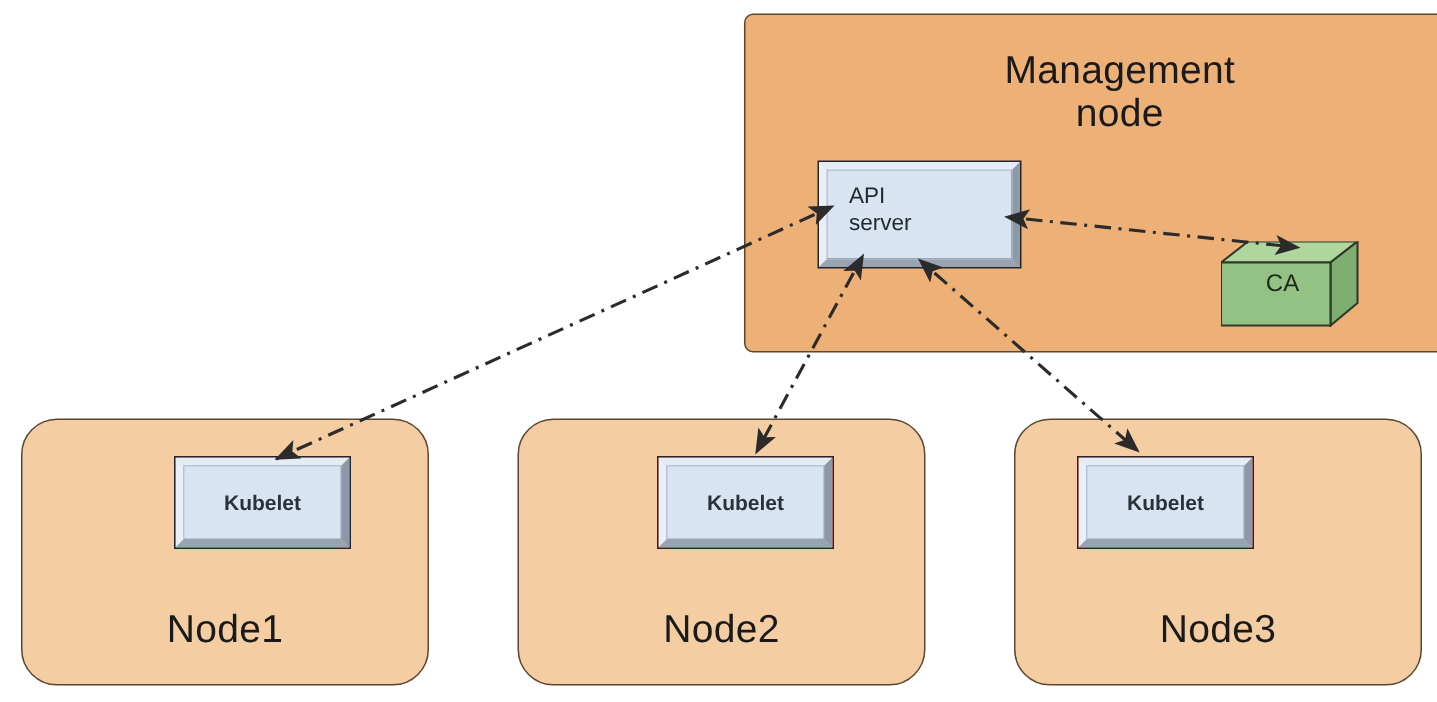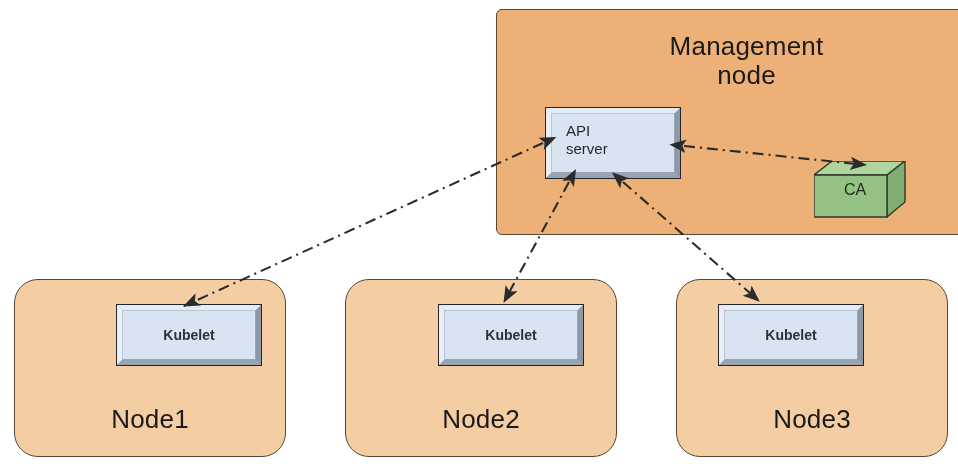--- a/index.html
+++ b/index.html
@@ -88,21 +88,21 @@
     position: absolute;
     z-index: 4;
     color: #23282e;
     font-size: 15px;
     line-height: 1.18;
     white-space: pre-line;
   }
   .api-box { left: 545px; top: 107px; width: 136px; height: 72px; }
   .api-box .bevel-label { left: 20px; top: 14px; font-size: 15px; }
 
-  .kubelet-box { top: 304px; width: 146px; height: 62px; }
+  .kubelet-box { top: 304px; width: 118px; height: 62px; }
   .kubelet-box .bevel-label {
     left: 0; top: 0; width: 100%; height: 100%;
     display: flex; align-items: center; justify-content: center;
     font-size: 14px; font-weight: bold; color: #2b3138;
   }
   .kubelet-1 { left: 116px; }
   .kubelet-2 { left: 438px; }
   .kubelet-3 { left: 718px; }
 
   

